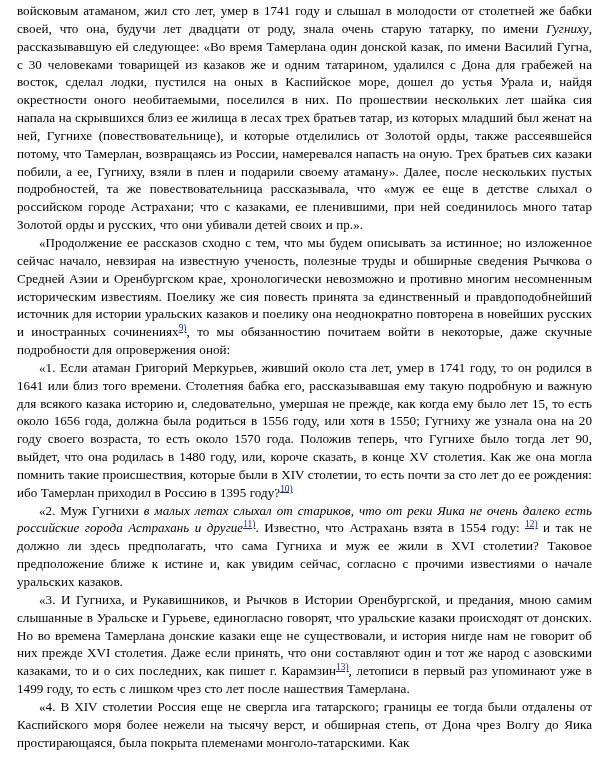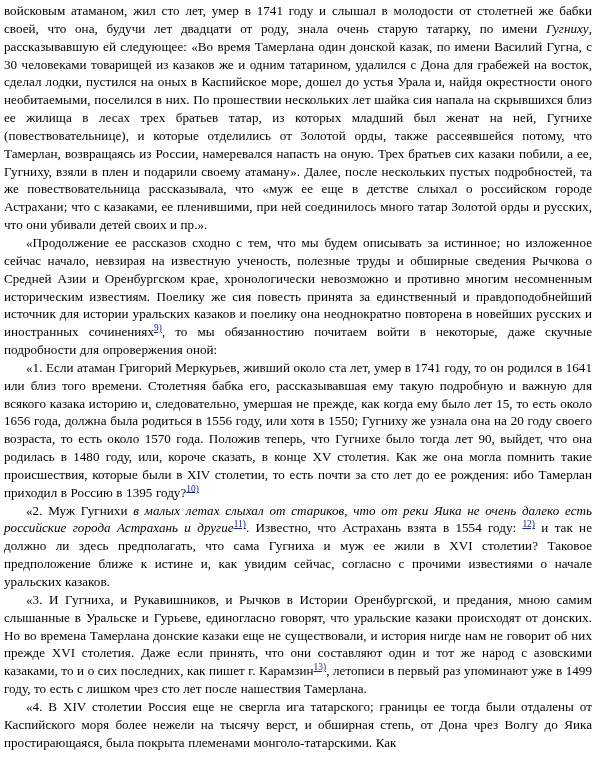--- a/index.html
+++ b/index.html
@@ -11,21 +11,21 @@
     width: 600px;
     height: 777px;
     overflow: hidden;
     font-family: "Liberation Serif", "DejaVu Serif", serif;
     color: #000000;
   }
   .page {
     box-sizing: border-box;
     width: 600px;
     height: 777px;
-    padding: 2px 8px 0 4px;
+    padding: 2px 8px 0 17px;
     background: #ffffff;
   }
   p {
     margin: 0;
     font-size: 13.1px;
     line-height: 17.85px;
     text-align: justify;
     text-indent: 22px;
     hyphens: none;
     -webkit-hyphens: none;

